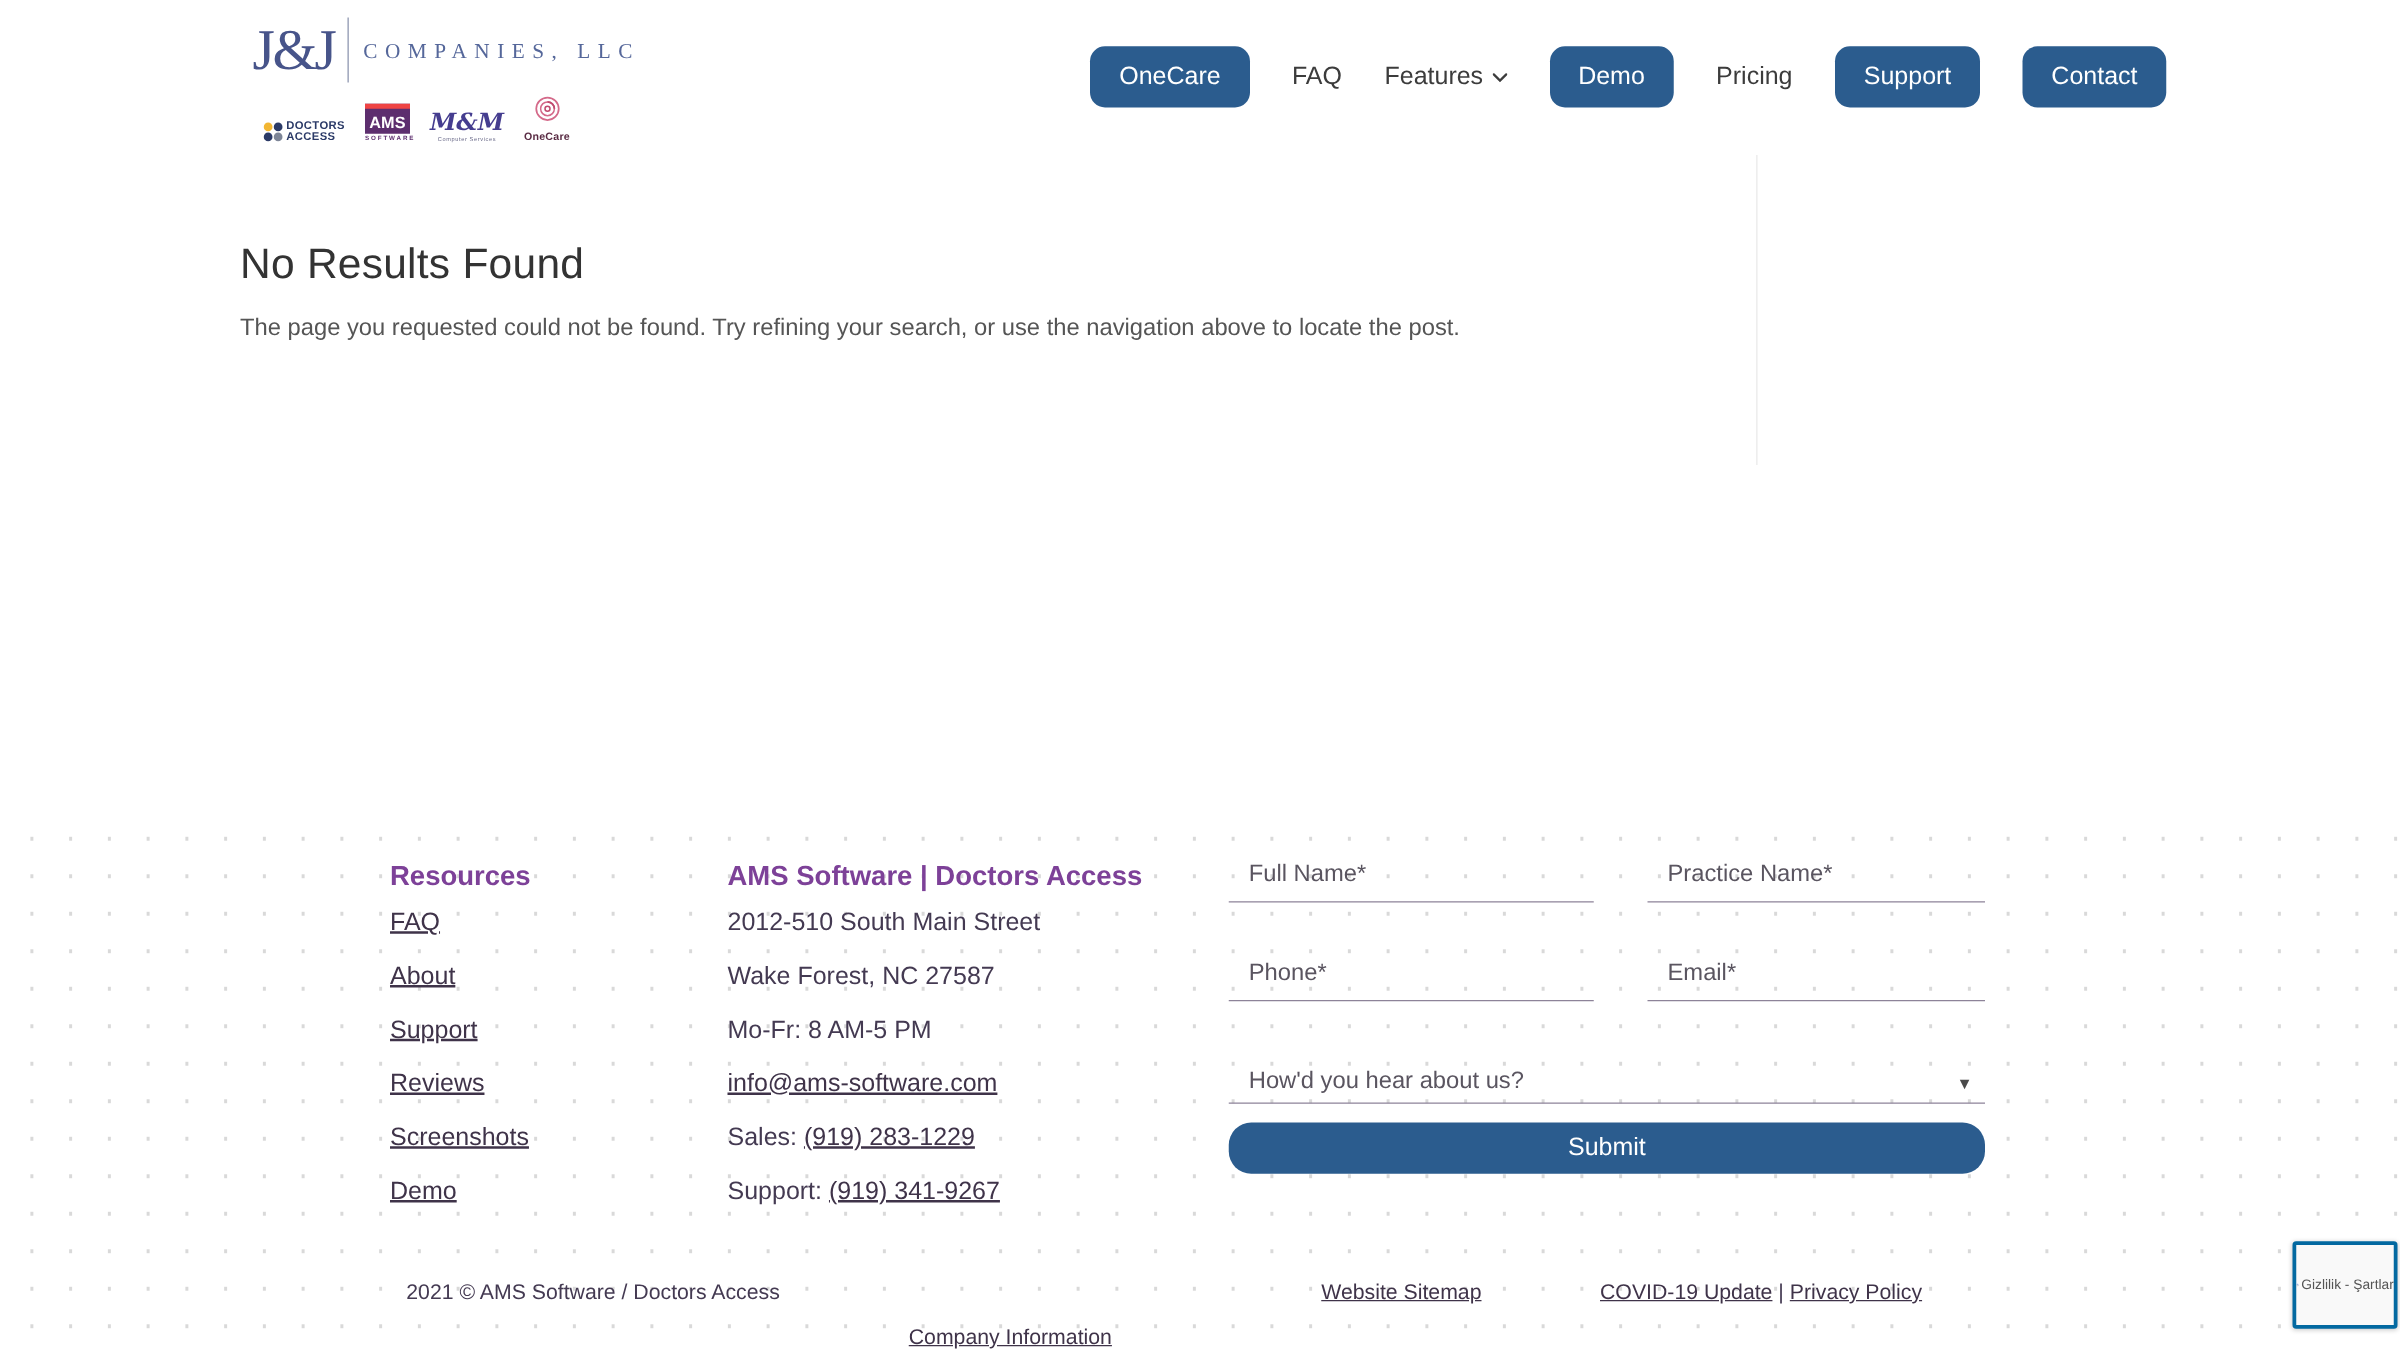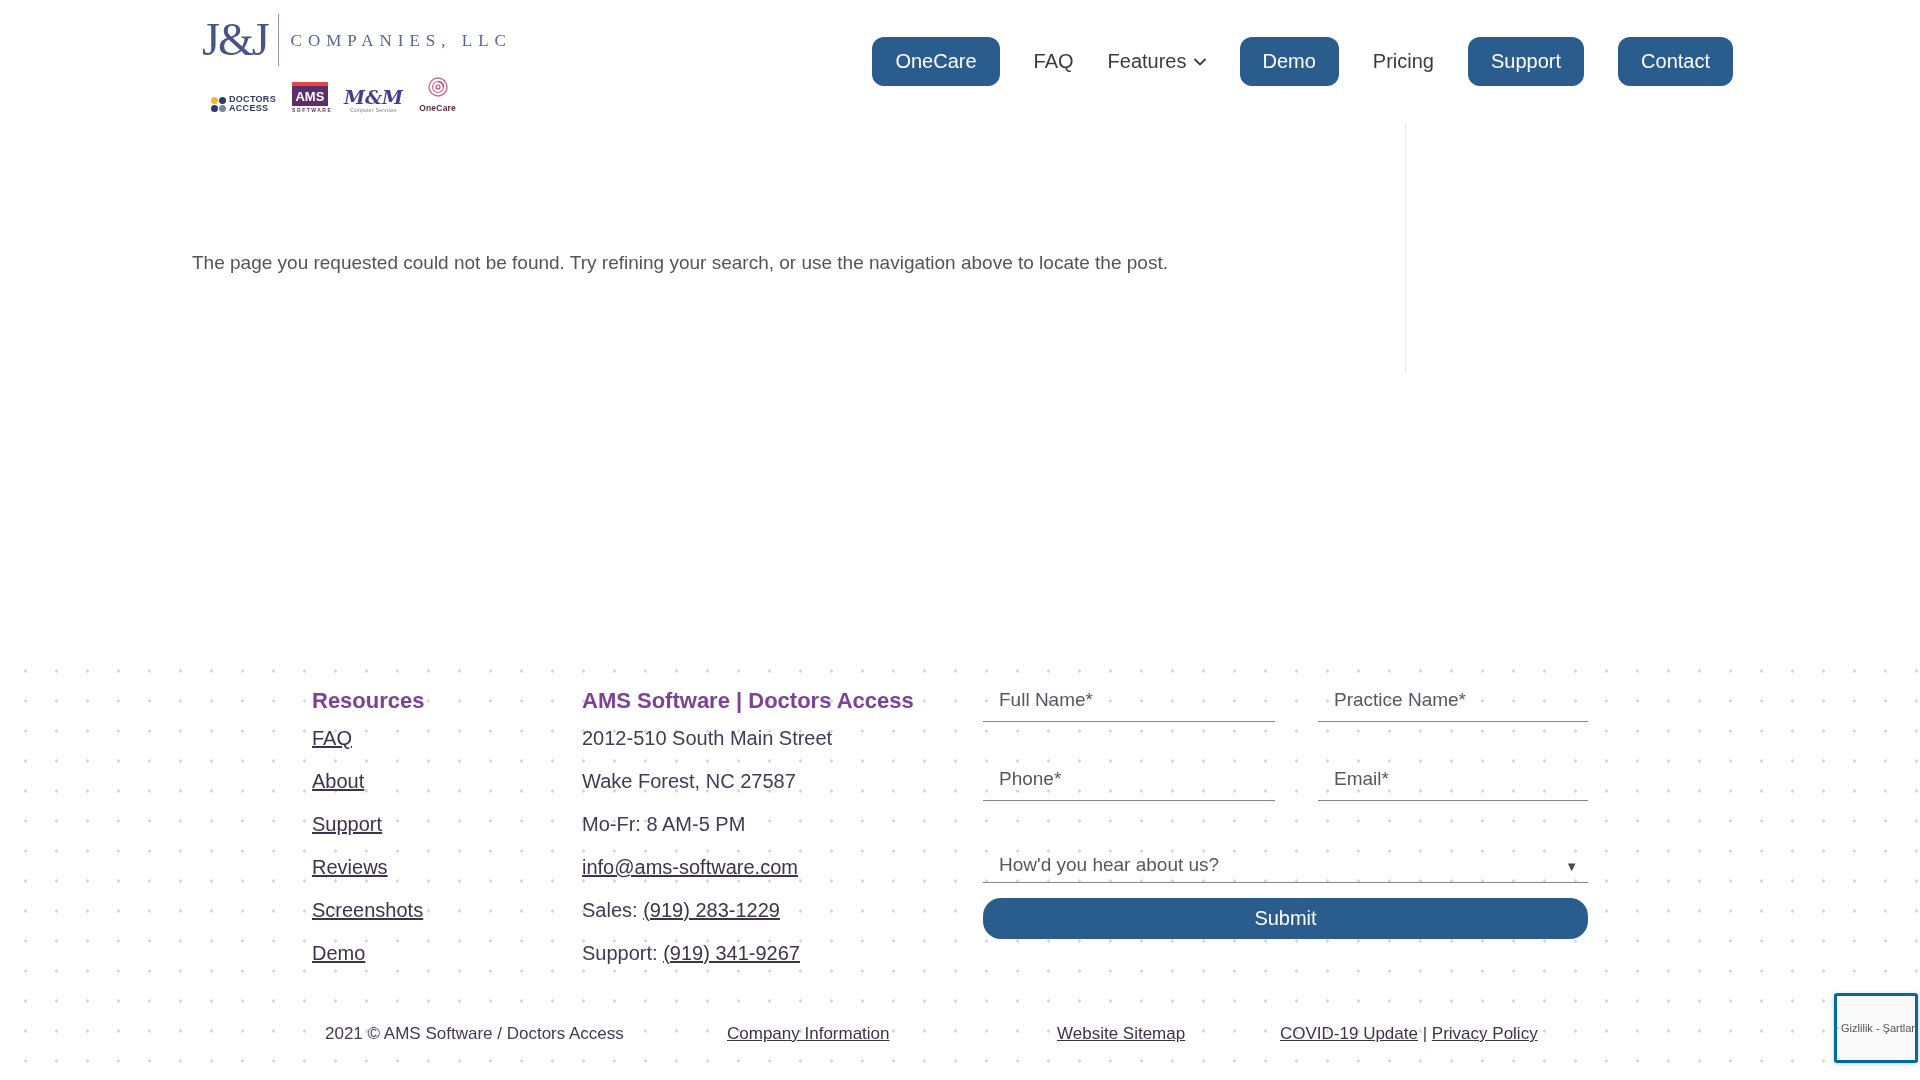--- a/index.html
+++ b/index.html
@@ -142,20 +142,21 @@
           <path d="M1 1.5 L6 6.5 L11 1.5" fill="none" stroke="#3c3c3c" stroke-width="1.8" stroke-linecap="round"></path>
         </svg>
       </span>
       <button class="nav-pill">Demo</button>
       <span class="nav-link">Pricing</span>
       <button class="nav-pill">Support</button>
       <button class="nav-pill">Contact</button>
     </nav>
   </header>
 
+  <h1 class="main-title">No Results Found</h1>
   <p class="main-msg">The page you requested could not be found. Try refining your search, or use the navigation above to locate the post.</p>
   <div class="content-divider"></div>
 
   <footer class="footer">
 
     <div class="fcol resources">
       <div class="fcol-head">Resources</div>
       <div class="frow-list">
         <span class="f-link">FAQ</span>
         <span class="f-link">About</span>
@@ -192,21 +193,21 @@
         <input type="text" placeholder="Email*" style="">
       </div>
       <div class="select">
         <span class="select-label">How'd you hear about us?</span>
         <span class="select-arrow">▼</span>
       </div>
       <button class="submit">Submit</button>
     </div>
 
     <span class="bottom-item" style="left:325px;">2021 © AMS Software / Doctors Access</span>
-    <span class="bottom-item b-link" style="left:727px;">Company Information</span>
+    <span class="bottom-item b-link" style="left:727px;margin-top:36px;">Company Information</span>
     <span class="bottom-item b-link" style="left:1057px;">Website Sitemap</span>
     <span class="bottom-item" style="left:1280px;">
       <span class="b-link">COVID-19 Update</span>
       <span class="b-sep">|</span>
       <span class="b-link">Privacy Policy</span>
     </span>
   </footer>
 
   <div class="recaptcha">
     <svg width="36" height="36" viewBox="0 0 44 44">

